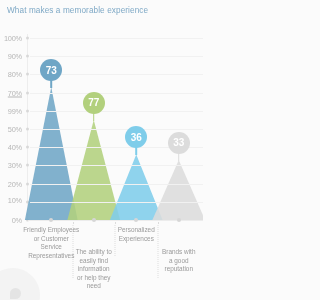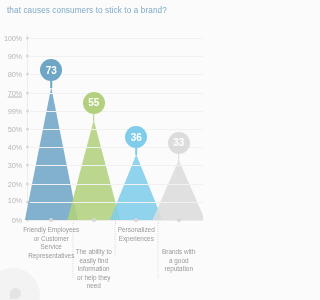--- a/index.html
+++ b/index.html
@@ -167,21 +167,21 @@
     transform: translateX(-50%);
     z-index: 4;
   }
 </style>
 </head>
 <body>
 
 <div class="watermark"></div>
 
 <div class="chart-title">
-  <div>that causes consumers to stick to a brand?</div>
+  <div>What makes a memorable experience</div>
 </div>
 
 <div class="plot-wrap">
   <div class="yaxis-line"></div>
   <div class="axis-labels">
       <div class="ytick" style="top: 0px; margin-left: 10px;">100%</div>
       <div class="ytick-dot" style="top: 0px;"></div>
       <div class="ytick" style="top: 18.2px; margin-left: 12px;">90%</div>
       <div class="ytick-dot" style="top: 18.2px;"></div>
       <div class="ytick" style="top: 36.4px;">80%</div>
@@ -220,21 +220,21 @@
     <div class="gridline" style="top: 145.6px;"></div>
     <div class="gridline" style="top: 163.8px;"></div>
     <div class="gridline" style="top: 182px;"></div>
   </div>
 
 <div class="xaxis-baseline"></div>
 
 <div class="stem" style="left: 51.25px; top: 80.14px; height: 8px; background: rgb(111, 166, 198);"></div>
 <div class="bubble" style="left: 51.25px; top: 81.14px; width: 22px; height: 22px; background: rgb(111, 166, 198); color: rgb(255, 255, 255);">73</div>
 <div class="stem" style="left: 93.75px; top: 112.9px; height: 8px; background: rgb(178, 208, 125);"></div>
-<div class="bubble" style="left: 93.75px; top: 113.9px; width: 22px; height: 22px; background: rgb(178, 208, 125); color: rgb(255, 255, 255);">55</div>
+<div class="bubble" style="left: 93.75px; top: 113.9px; width: 22px; height: 22px; background: rgb(178, 208, 125); color: rgb(255, 255, 255);">77</div>
 <div class="stem" style="left: 136.25px; top: 147.48px; height: 8px; background: rgb(127, 205, 234);"></div>
 <div class="bubble" style="left: 136.25px; top: 148.48px; width: 22px; height: 22px; background: rgb(127, 205, 234); color: rgb(255, 255, 255);">36</div>
 <div class="stem" style="left: 178.75px; top: 152.94px; height: 8px; background: rgb(220, 220, 220);"></div>
 <div class="bubble" style="left: 178.75px; top: 153.94px; width: 22px; height: 22px; background: rgb(220, 220, 220); color: rgb(255, 255, 255);">33</div>
 <div class="xdot" style="left: 51.25px;"></div>
 <div class="cat-label" style="left: 51.25px; top: 226px; width: 62px; margin-left: 0px;">
     <div>Friendly Employees</div>
     <div>or Customer</div>
     <div>Service</div>
     <div>Representatives</div>

